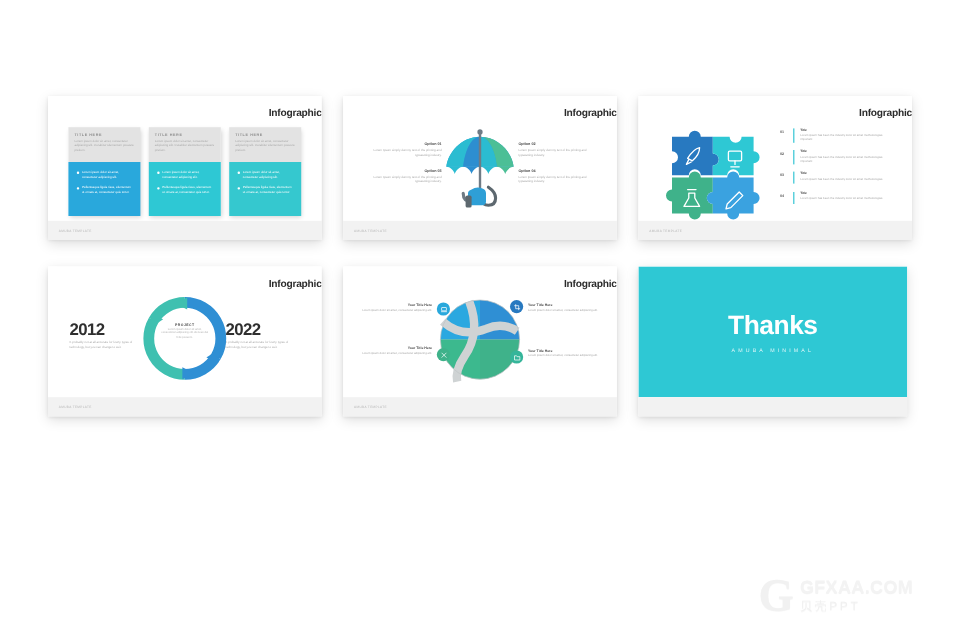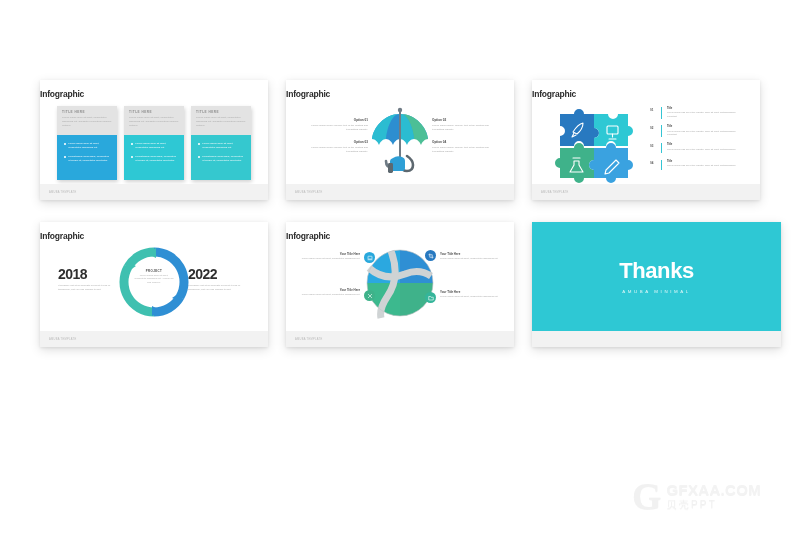--- a/index.html
+++ b/index.html
@@ -28,32 +28,32 @@
     position:absolute; left:0; right:0; bottom:0; height:16px;
     background:#f2f2f2;
     display:flex; align-items:center;
   }
   .slide .footer span {
     font-size:2.6px; letter-spacing:.3px; color:#b9b9b9;
     padding-left:9px; text-transform:uppercase;
   }
   .s-title {
     position:absolute; left:0; right:0; top:9px;
-    text-align:left;
+    text-align:right;
     font-size:8.5px; font-weight:bold; color:#2b2b2b;
     letter-spacing:-.2px;
   }
 
   
   #slide1 { left:40px;  top:80px;  width:228px; height:120px; }
   #slide2 { left:286px; top:80px;  width:228px; height:120px; }
   #slide3 { left:532px; top:80px;  width:228px; height:120px; }
   #slide4 { left:40px;  top:222px; width:228px; height:125px; }
   #slide5 { left:286px; top:222px; width:228px; height:125px; }
-  #slide6 { left:532px; top:222px; width:249px; height:125px; }
+  #slide6 { left:532px; top:222px; width:224px; height:125px; }
 
   
   .cards { position:absolute; left:17px; right:17px; top:26px; display:flex; gap:7px; }
   .card { flex:1; box-shadow:1px 2px 4px rgba(0,0,0,.18); }
   .card-head { background:#e3e3e3; padding:4px 5px 5px 5px; height:29px; }
   .card-head .ch-title {
     font-size:3.1px; font-weight:bold; color:#8d8d8d;
     letter-spacing:.5px; text-transform:uppercase; display:block; margin-bottom:2px;
   }
   .card-head .ch-body { font-size:2.5px; line-height:1.55; color:#a9a9a9; display:block; }
@@ -334,21 +334,21 @@
     <div class="footer">
       <span>AMUBA TEMPLATE</span>
     </div>
   </div>
 
   <div class="slide" id="slide4">
     <div class="canvas">
       <div class="s-title">Infographic</div>
 
       <div class="year l">
-        <span class="y-n">2018</span>
+        <span class="y-n">2012</span>
         <span class="y-b">It probably not at all accurate for fourty types of technology, but you can change to suit.</span>
       </div>
       <div class="year r">
         <span class="y-n">2022</span>
         <span class="y-b">It probably not at all accurate for fourty types of technology, but you can change to suit.</span>
       </div>
 
       <svg style="position:absolute;left:50%;top:22px;transform:translateX(-50%);" width="76" height="76" viewBox="0 0 76 76">
         <path d="M38 8 a30 30 0 0 1 26 45" stroke="#2f8fd4" stroke-width="9" fill="none" stroke-linecap="butt"></path>
         <path d="M66 58 l-10 -4 l12 -8 Z" fill="#2f8fd4"></path>

